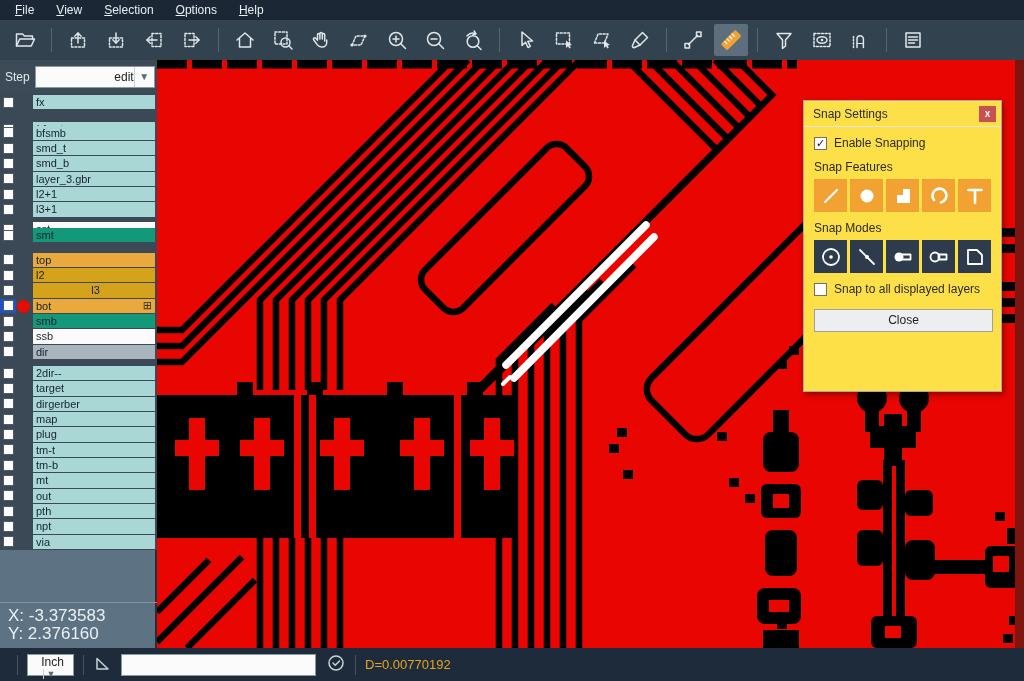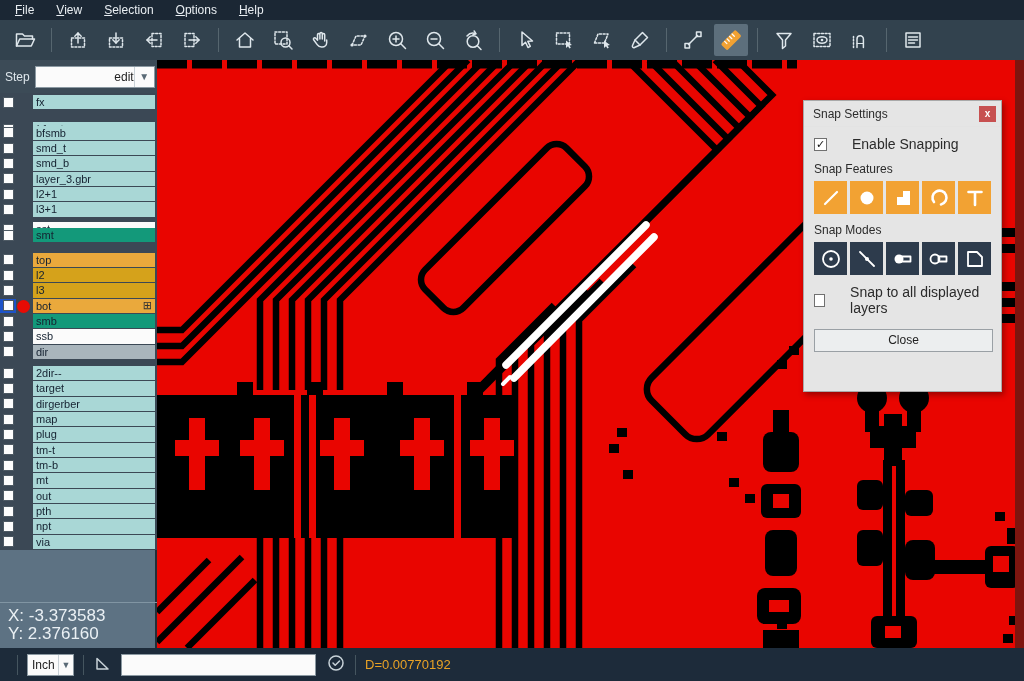--- a/index.html
+++ b/index.html
@@ -53,47 +53,47 @@
   .c-gray  { background:#a9b5bc; }
   #coords { position:absolute; left:0; top:542px; width:157px; height:46px;
             border-top:1px solid #8195a3; padding:4px 0 0 8px; }
   #coords div { color:#eaf0f4; font-size:17px; line-height:18px; }
 
   
   #canvas { position:absolute; left:157px; top:60px; width:867px; height:588px; background:#e90500; }
 
   
   #snap-dialog { position:absolute; left:803px; top:100px; width:199px; height:292px;
-                 background:#e5e5e5; border:1px solid #a9a9a9; box-shadow:2px 3px 6px rgba(0,0,0,.35); }
+                 background:#fde047; border:1px solid #a9a9a9; box-shadow:2px 3px 6px rgba(0,0,0,.35); }
   #snap-title-bar { height:26px; display:flex; align-items:center; justify-content:space-between;
                     padding:0 5px 0 9px; border-bottom:1px solid #e3e3e3; }
   #snap-title { font-size:12px; color:#2b2b2b; }
   #snap-close { width:17px; height:16px; background:#c75050; color:#fff; font-size:10px;
                 display:flex; align-items:center; justify-content:center; font-weight:bold; }
   #snap-body { padding:9px 10px 0 10px; }
   .snap-check-row { display:flex; align-items:center; margin-bottom:10px; }
   .snap-checkbox { width:13px; height:13px; background:#fff; border:1px solid #707070;
                    margin-right:7px; font-size:11px; line-height:11px; text-align:center; color:#111; }
-  .snap-check-label { font-size:14px; color:#2b2b2b;margin-left:18px; }
+  .snap-check-label { font-size:12px; color:#2b2b2b; }
   .snap-section-label { font-size:12px; color:#2b2b2b; margin:2px 0 5px 0; }
   .snap-icon-row { display:flex; gap:3px; margin-bottom:9px; }
   .snap-icon-btn { width:33px; height:33px; display:flex; align-items:center; justify-content:center; }
   .snap-icon-btn.orange { background:#f2a233; }
   .snap-icon-btn.dark { background:#2d3b4c; }
   .snap-icon-btn svg { stroke:#fff; fill:none; stroke-width:2.2; stroke-linecap:round; stroke-linejoin:round; }
   #snap-close-btn { margin-top:13px; width:179px; height:23px; background:#eceeef;
                     border:1px solid #9aa0a5; font-size:12px; color:#222; text-align:center;
                     line-height:21px; }
 
   
   #statusbar { position:absolute; left:0; top:648px; width:1024px; height:33px; background:#1d2b3a;
                display:flex; align-items:center; padding-left:8px; }
   .sb-sep { width:1px; height:20px; background:#45555f; margin:0 9px; }
   #unit-select { width:47px; height:22px; background:#fbfbfb; border:1px solid #8b99a2;
-                 display:flex; align-items:center; font-size:12px; color:#222; }
+                 display:flex; align-items:center; font-size:12px; color:#222;flex-direction:column; }
   #unit-select .val { flex:1; padding-left:4px; }
   #unit-select .chev { width:15px; height:100%; border-left:1px solid #c9d1d6; color:#5a6a76;
                        display:flex; align-items:center; justify-content:center; font-size:9px; }
   #angle-icon svg, #apply-icon svg { stroke:#c8d2d8; fill:none; stroke-width:1.5;
                                      stroke-linecap:round; stroke-linejoin:round; }
   #measure-input { width:195px; height:22px; background:#fbfbfb; border:1px solid #8b99a2;
                    font-size:12px; padding:0 4px; color:#222; }
   #distance-readout { color:#e8a225; font-size:13px; }
 </style>
 </head>
@@ -351,21 +351,21 @@
             <span class="cb"></span>
           </span>
           <span class="layer-lbl c-amber">top</span>
         </div>
         <div class="layer-row" style="top: 174.99px;">
           <span class="layer-cb-cell">
             <span class="cb"></span>
           </span>
           <span class="layer-lbl c-gold">l2</span>
         </div>
-        <div class="layer-row" style="top: 190.32px;">
+        <div class="layer-row" style="top: 190.32px; text-align: center;">
           <span class="layer-cb-cell">
             <span class="cb"></span>
           </span>
           <span class="layer-lbl c-gold">l3</span>
         </div>
         <div class="layer-row" style="top: 205.65px;">
           <span class="layer-cb-cell sel">
             <span class="cb"></span>
           </span>
           <span class="red-dot"></span>

